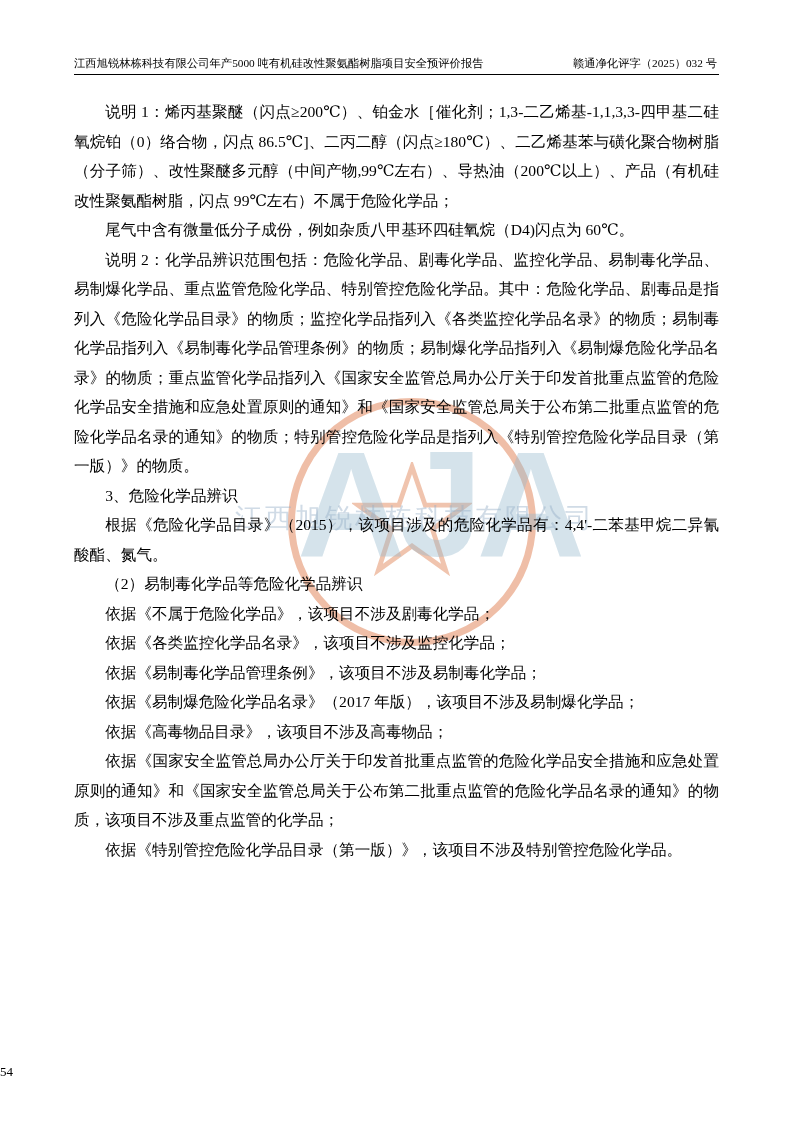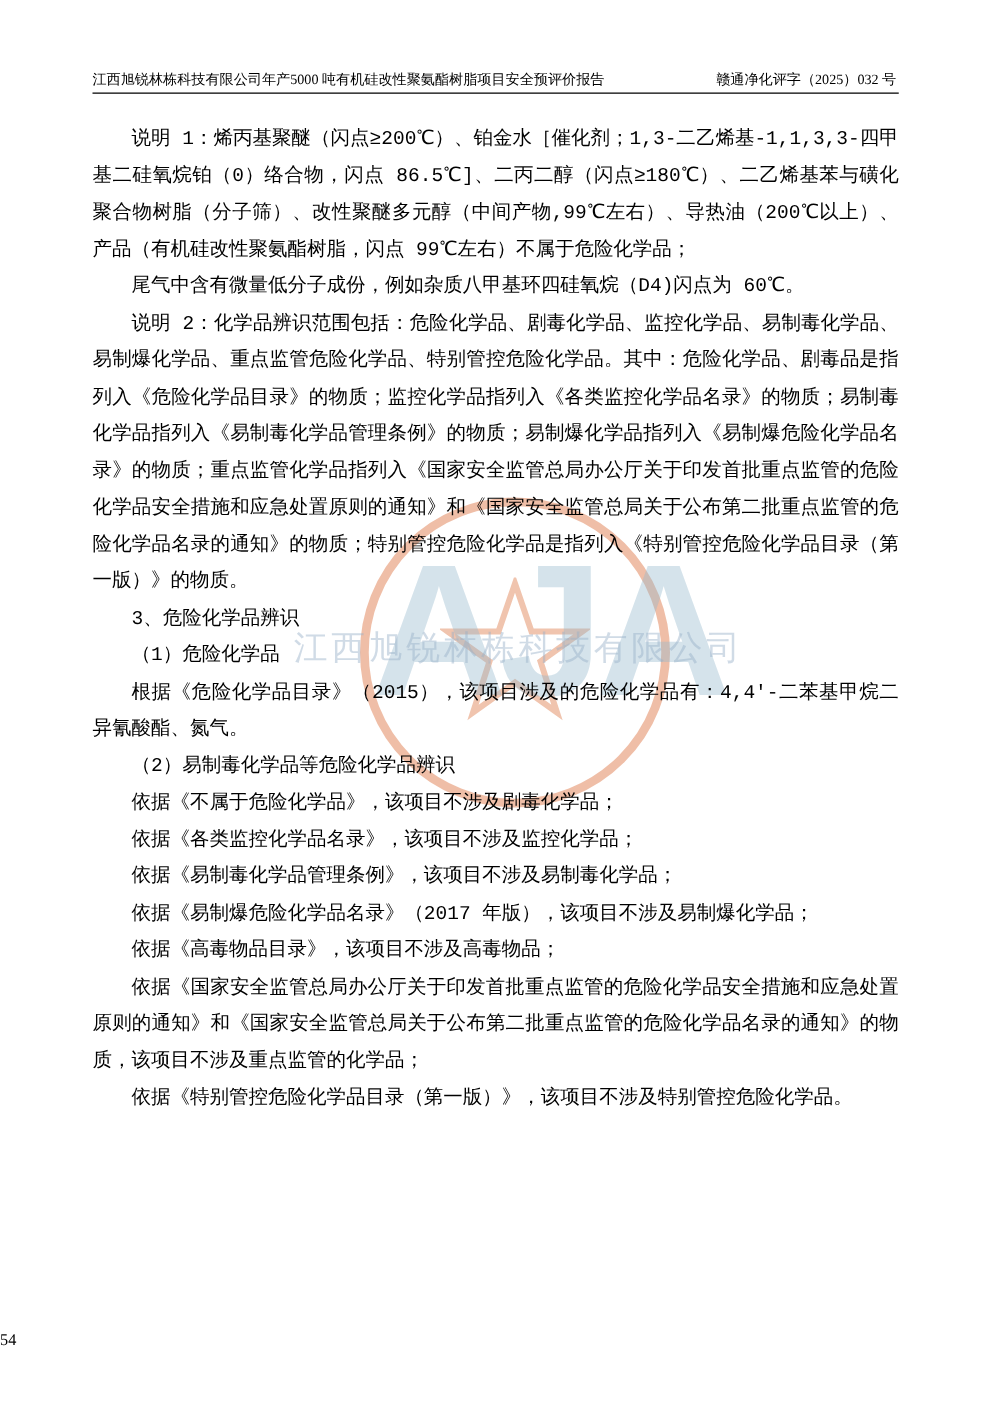--- a/index.html
+++ b/index.html
@@ -50,21 +50,20 @@
     line-height: 29.5px;
     text-align: justify;
     text-justify: inter-ideograph;
   }
   .content p {
     margin: 0;
     padding: 0;
   }
   .p-indent {
     text-indent: 2em;
-    font-family: Liberation Mono, monospace;
   }
   .footer-num {
     position: absolute;
     bottom: 42px;
     left: 0;
     width: 100%;
     text-align: left;
     font-size: 13px;
     font-family: "Liberation Serif", serif;
   }
@@ -137,21 +136,20 @@
   <div class="header">
     <span class="header-left">江西旭锐林栋科技有限公司年产5000 吨有机硅改性聚氨酯树脂项目安全预评价报告</span>
     <span class="header-right">赣通净化评字（2025）032 号</span>
   </div>
 
   <div class="content">
     <p class="p-indent">说明 1：烯丙基聚醚（闪点≥200℃）、铂金水［催化剂；1,3-二乙烯基-1,1,3,3-四甲基二硅氧烷铂（0）络合物，闪点 86.5℃]、二丙二醇（闪点≥180℃）、二乙烯基苯与磺化聚合物树脂（分子筛）、改性聚醚多元醇（中间产物,99℃左右）、导热油（200℃以上）、产品（有机硅改性聚氨酯树脂，闪点 99℃左右）不属于危险化学品；</p>
     <p class="p-indent">尾气中含有微量低分子成份，例如杂质八甲基环四硅氧烷（D4)闪点为 60℃。</p>
     <p class="p-indent">说明 2：化学品辨识范围包括：危险化学品、剧毒化学品、监控化学品、易制毒化学品、易制爆化学品、重点监管危险化学品、特别管控危险化学品。其中：危险化学品、剧毒品是指列入《危险化学品目录》的物质；监控化学品指列入《各类监控化学品名录》的物质；易制毒化学品指列入《易制毒化学品管理条例》的物质；易制爆化学品指列入《易制爆危险化学品名录》的物质；重点监管化学品指列入《国家安全监管总局办公厅关于印发首批重点监管的危险化学品安全措施和应急处置原则的通知》和《国家安全监管总局关于公布第二批重点监管的危险化学品名录的通知》的物质；特别管控危险化学品是指列入《特别管控危险化学品目录（第一版）》的物质。</p>
     <p class="p-indent">3、危险化学品辨识</p>
-    <p class="p-indent">（1）危险化学品</p>
     <p class="p-indent">根据《危险化学品目录》（2015），该项目涉及的危险化学品有：4,4'-二苯基甲烷二异氰酸酯、氮气。</p>
     <p class="p-indent">（2）易制毒化学品等危险化学品辨识</p>
     <p class="p-indent">依据《不属于危险化学品》，该项目不涉及剧毒化学品；</p>
     <p class="p-indent">依据《各类监控化学品名录》，该项目不涉及监控化学品；</p>
     <p class="p-indent">依据《易制毒化学品管理条例》，该项目不涉及易制毒化学品；</p>
     <p class="p-indent">依据《易制爆危险化学品名录》（2017 年版），该项目不涉及易制爆化学品；</p>
     <p class="p-indent">依据《高毒物品目录》，该项目不涉及高毒物品；</p>
     <p class="p-indent">依据《国家安全监管总局办公厅关于印发首批重点监管的危险化学品安全措施和应急处置原则的通知》和《国家安全监管总局关于公布第二批重点监管的危险化学品名录的通知》的物质，该项目不涉及重点监管的化学品；</p>
     <p class="p-indent">依据《特别管控危险化学品目录（第一版）》，该项目不涉及特别管控危险化学品。</p>
   </div>

